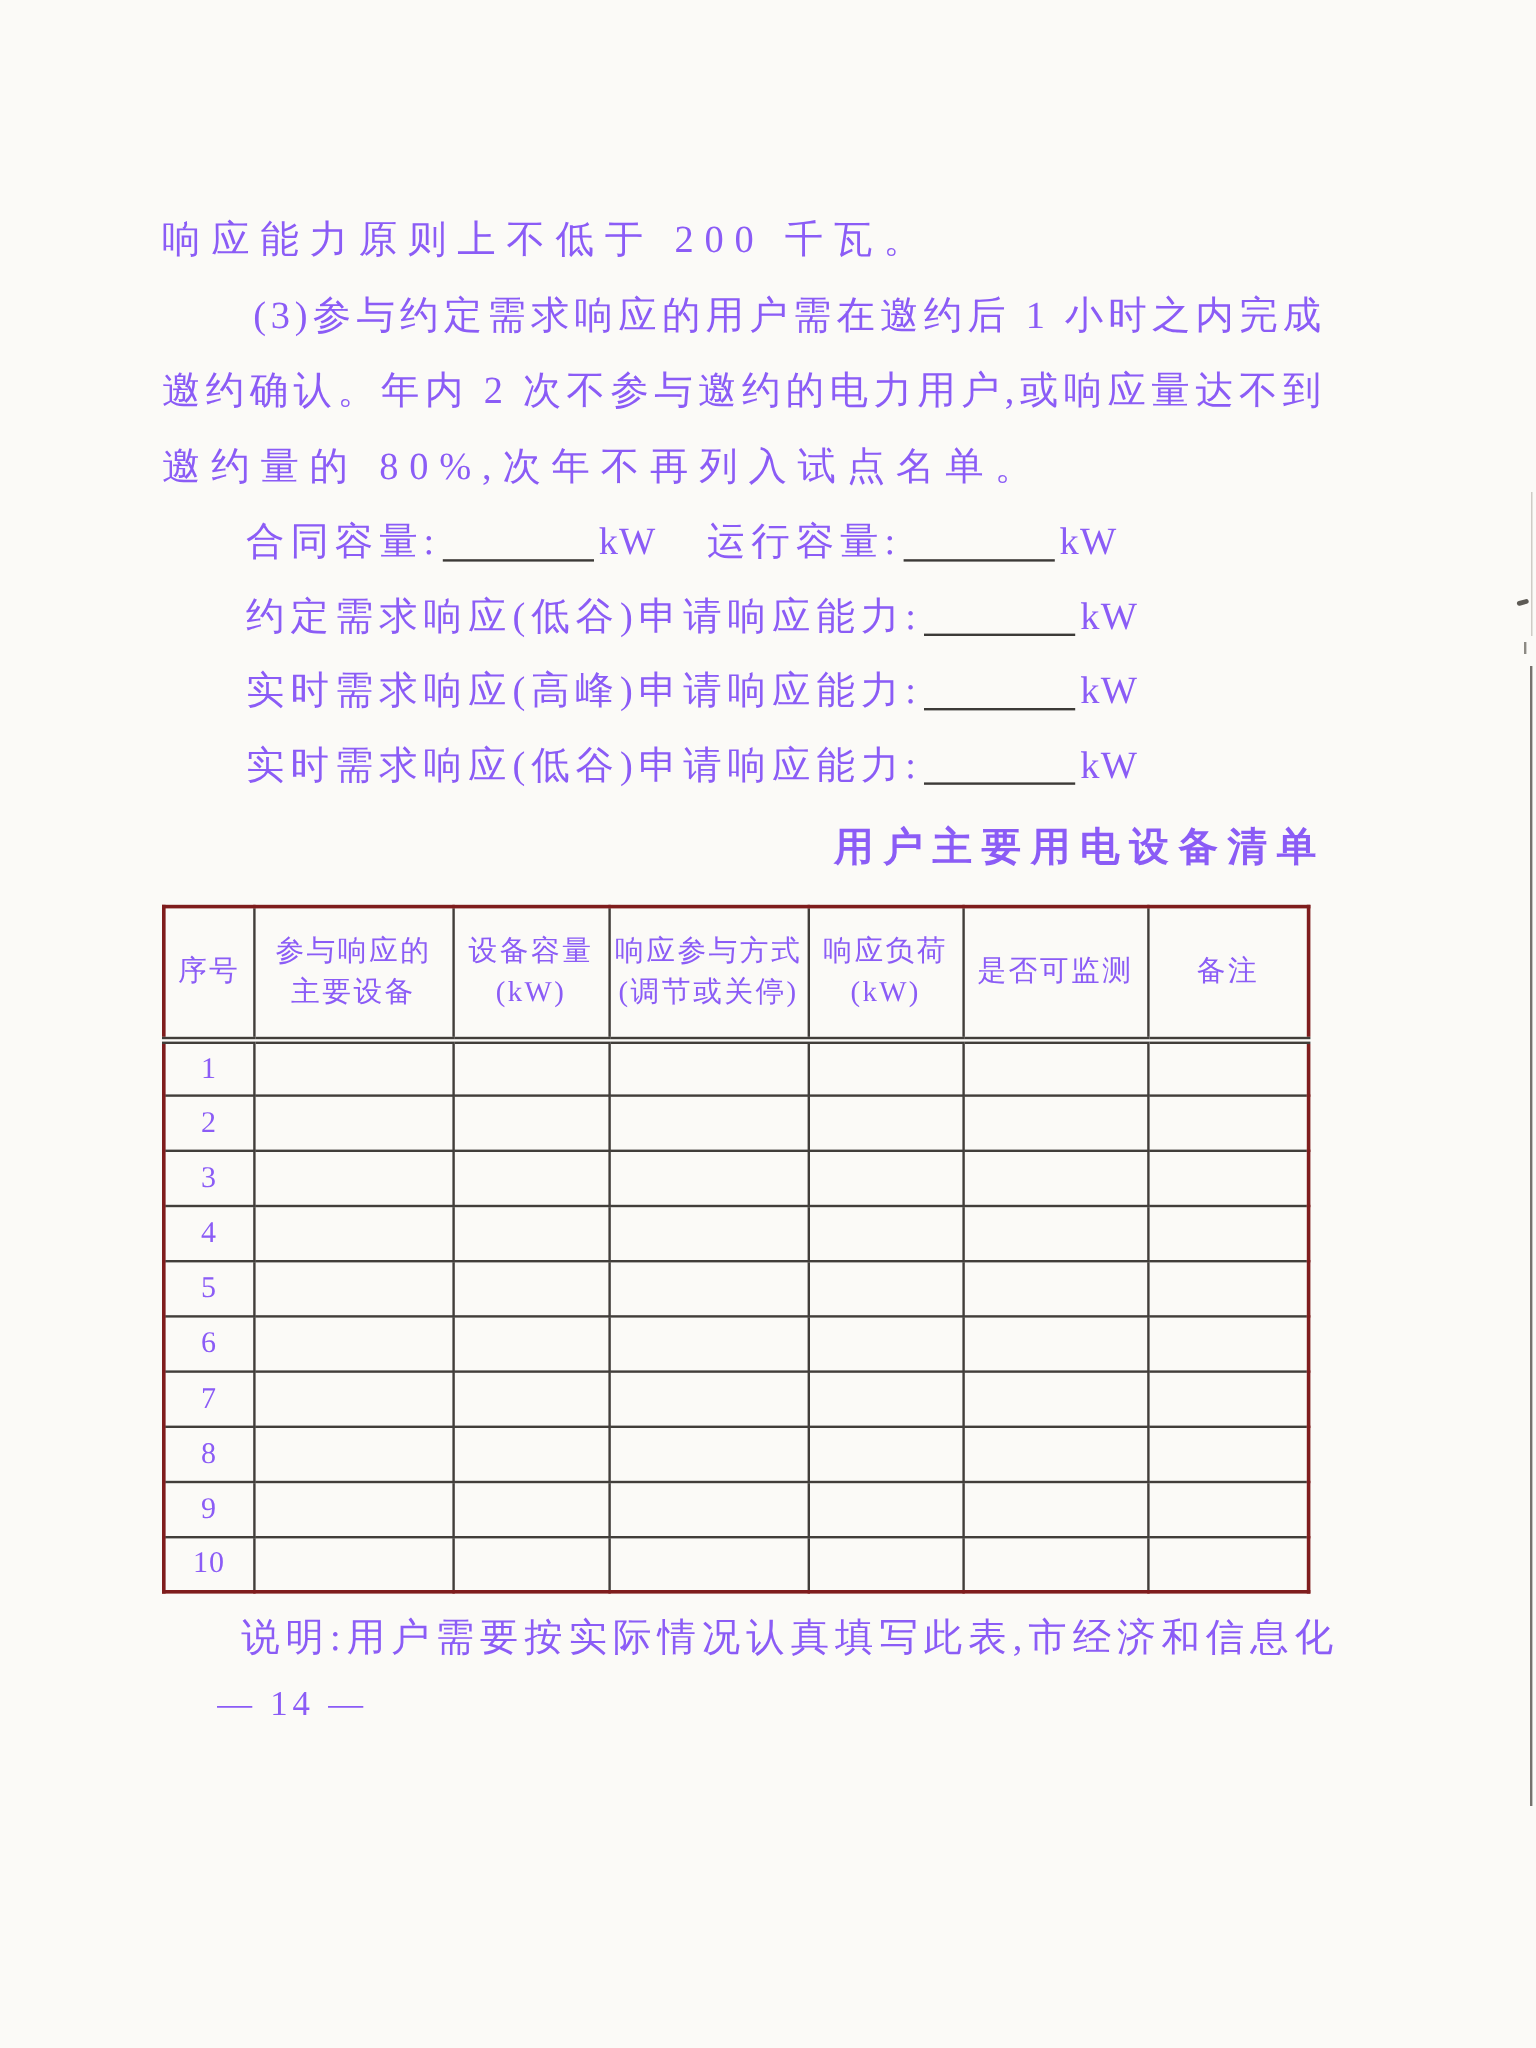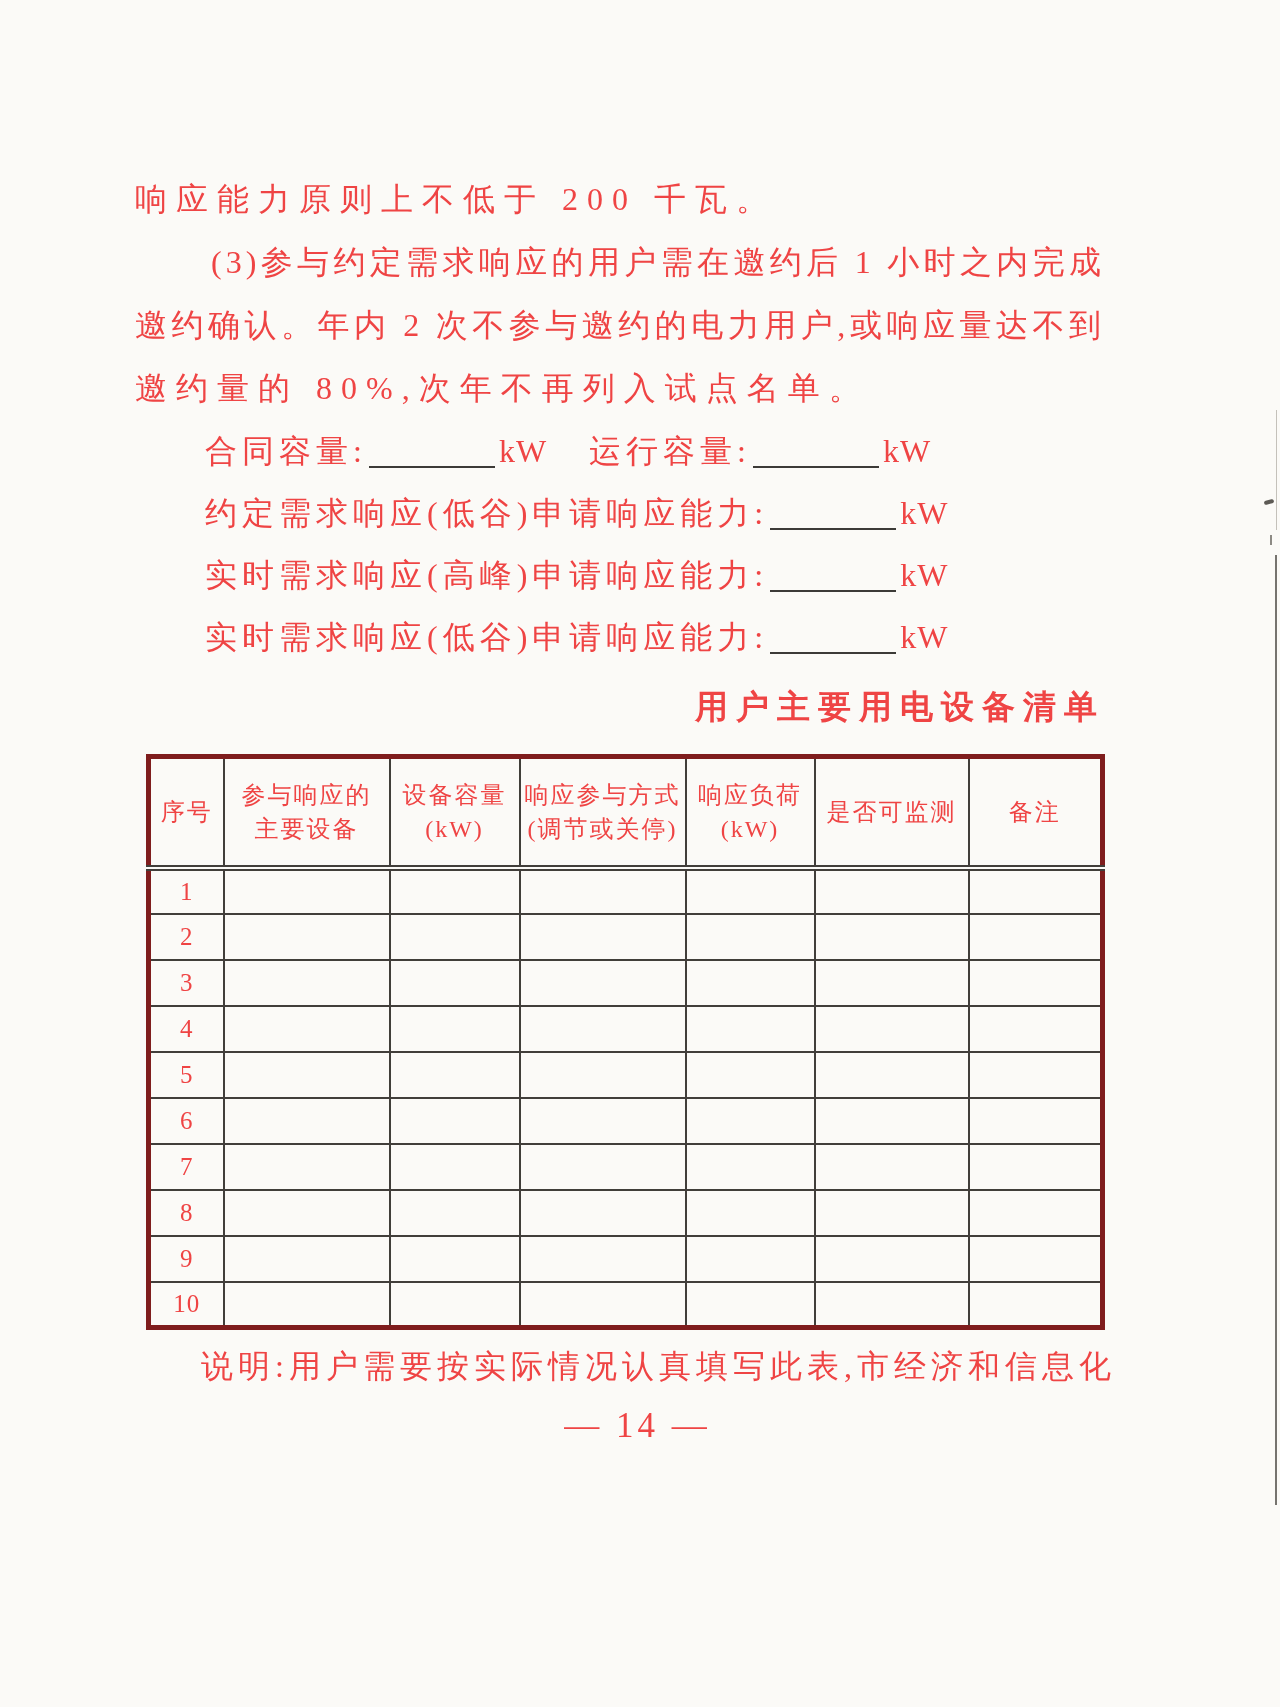--- a/index.html
+++ b/index.html
@@ -1,21 +1,21 @@
 <!DOCTYPE html>
 <html><head>
 <meta charset="utf-8">
 <style>
   html, body { margin: 0; padding: 0; }
   .page {
     position: relative;
     width: 1280px;
     height: 1707px;
     background: #fbfaf7;
-    color: #ef4444;
+    color: #8b5cf6;
     font-family: "Liberation Serif", serif;
     overflow: hidden;
     box-sizing: border-box;
   }
   .content {
     position: absolute;
     left: 135px;
     top: 168px;
     width: 970px;
   }
@@ -57,25 +57,25 @@
     margin-top: 16px;
     font-size: 33px;
     font-weight: bold;
     letter-spacing: 8px;
     text-align: right;
     line-height: 46px;
   }
   
   table.equip {
     margin-top: 24px;
-    margin-left: 11px;
+    margin-left: 0;
     width: 954px;
     border-collapse: collapse;
     table-layout: fixed;
-    border: 5px solid #7f1d1d;
+    border: 3px solid #7f1d1d;
   }
   table.equip th, table.equip td {
     border: 2px solid #413e3a;
     padding: 0 2px;
     box-sizing: border-box;
   }
   table.equip thead th {
     height: 111px;
     font-weight: normal;
     font-size: 24px;
@@ -96,24 +96,23 @@
   .note {
     margin-top: 14px;
     padding-left: 66px;
     font-size: 32px;
     letter-spacing: 5px;
     line-height: 44px;
     white-space: nowrap;
   }
   .page-number {
     margin-top: 18px;
-    margin-left: 35px;
-    font-size: 35px;
+    margin-left: 46px;
+    font-size: 29px;
     letter-spacing: 4px;
-    text-align: center;
   }
   
   .scan-edge-line {
     position: absolute;
     left: 1275px;
     top: 555px;
     width: 2px;
     height: 950px;
     background: #76736e;
   }

